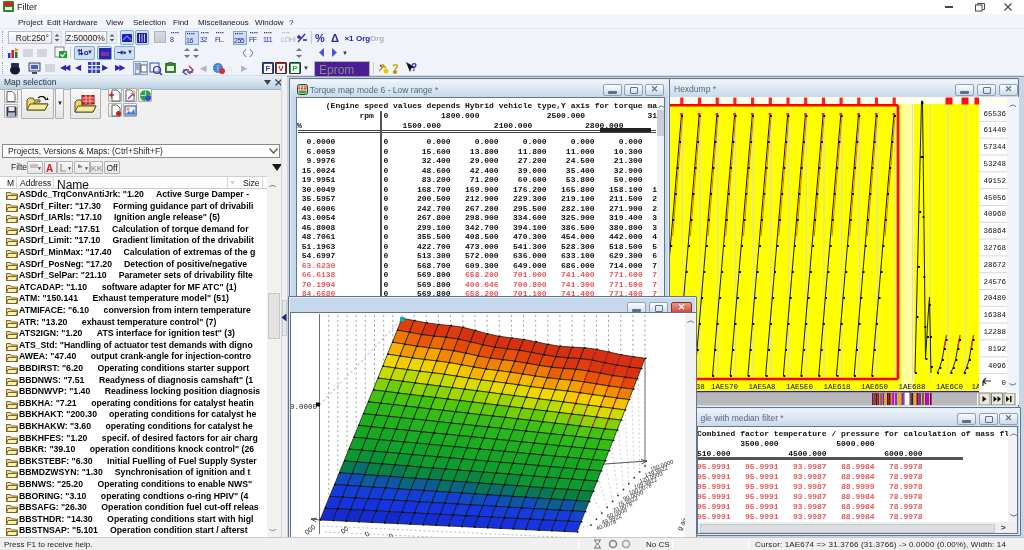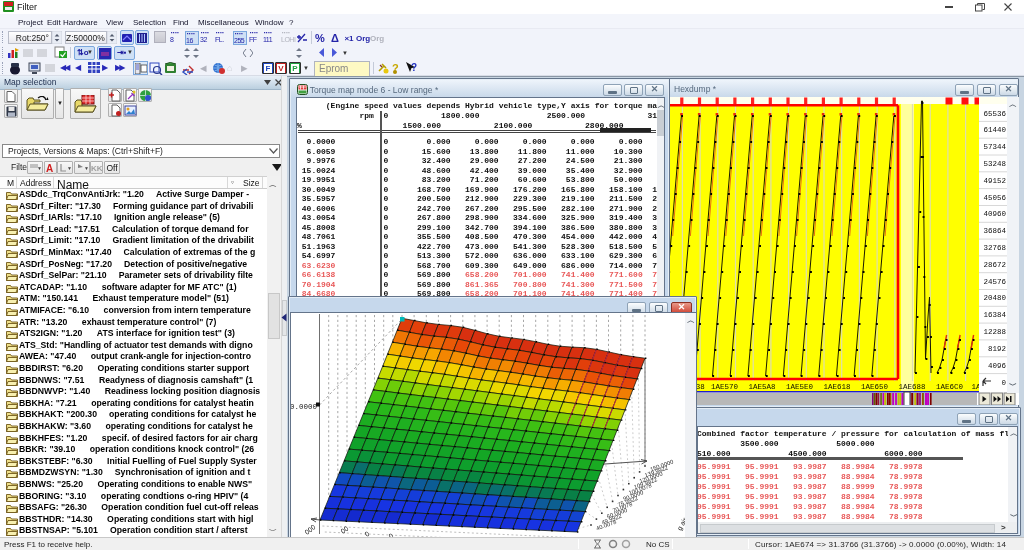--- a/index.html
+++ b/index.html
@@ -228,21 +228,21 @@
       <circle cx="6" cy="6" r="5" fill="#3070d0"></circle>
       <path d="M1 6 h10 M6 1 v10 M2.5 3 a6 6 0 0 0 7 0 M2.5 9 a6 6 0 0 1 7 0" stroke="#90c0f0" stroke-width="0.8" fill="none"></path>
       <circle cx="10" cy="9" r="3" fill="#d03030"></circle>
     </svg>
     <div class="abs" style="left:227px;top:63px;width:12px;height:11px;font-size:9px;color:#c8cad2">⌂</div>
     <div class="abs" style="left:241px;top:63px;width:10px;height:11px;font-size:8.5px;color:#b0b2bc">▶</div>
     <div class="abs" style="left:262px;top:62px;width:12px;height:12px;background:#2048c0;border:1px solid #303030;color:#fff;font-size:8px;font-weight:bold;text-align:center;padding-top:1px;border-radius:1px"><span style="background:#fff;color:#2048c0;padding:0 1.5px">F</span></div>
     <div class="abs" style="left:275px;top:62px;width:12px;height:12px;background:#c02020;border:1px solid #303030;color:#fff;font-size:8px;font-weight:bold;text-align:center;padding-top:1px;border-radius:1px"><span style="background:#fff;color:#c02020;padding:0 1.5px">V</span></div>
     <div class="abs" style="left:289px;top:62px;width:12px;height:12px;background:#20a040;border:1px solid #303030;color:#fff;font-size:8px;font-weight:bold;text-align:center;padding-top:1px;border-radius:1px"><span style="background:#fff;color:#20a040;padding:0 1.5px">P</span></div>
     <div class="abs" style="left:303px;top:65px;width:8px;height:6px;font-size:6px;color:#333">▼</div>
-    <div class="abs" style="left:314px;top:61px;width:56px;height:20px;background:#fef9c3;border:1px solid #b0b4c0;font-size:10px;color:#888;padding:1px 0 0 4px">Eprom</div>
+    <div class="abs" style="left:314px;top:61px;width:56px;height:20px;background:#4c1d95;border:1px solid #b0b4c0;font-size:12px;color:#888;padding:1px 0 0 4px">Eprom</div>
     <div class="vsep" style="left:373px;top:62px;height:12px"></div>
     <svg class="abs" style="left:377px;top:62px" width="13" height="13">
       <path d="M2 9 l5 -5 m-2 -2 l4 4" stroke="#b8a000" stroke-width="1.6"></path>
       <circle cx="9" cy="9" r="2.5" fill="#e8c810"></circle>
       <path d="M3 3 l2 2" stroke="#803030" stroke-width="1.2"></path>
     </svg>
     <svg class="abs" style="left:392px;top:61px" width="11" height="14">
       <text x="0" y="11" font-size="11" font-weight="bold" fill="#c8a800">?</text>
       <circle cx="3" cy="11" r="2" fill="#b09000"></circle>
     </svg>
@@ -669,29 +669,30 @@
  30.0049          0      168.700   169.900   176.200   165.800   158.100  1
  35.5957          0      200.500   212.900   229.300   219.100   211.500  2
  40.6006          0      242.700   267.200   295.500   282.100   271.900  2
  43.0054          0      267.800   298.900   334.600   325.900   319.400  3
  45.8008          0      299.100   342.700   394.100   386.500   380.800  3
  48.7061          0      355.500   408.500   470.300   454.000   442.000  4
  51.1963          0      422.700   473.000   541.300   528.300   518.500  5
  54.6997          0      513.300   572.000   636.000   633.100   629.300  6
 <span class="red"> 63.6230</span>          0      568.700   609.300   649.000   686.000   714.000  7
 <span class="red"> 66.6138</span>          0      569.800<span class="red">   658.200</span><span class="red">   701.000</span><span class="red">   741.400</span><span class="red">   771.600</span><span class="red">  7</span>
-<span class="red"> 70.1904</span>          0      569.800<span class="red">   861.365</span><span class="red">   700.800</span><span class="red">   741.300</span><span class="red">   771.500</span><span class="red">  7</span>
+<span class="red"> 70.1904</span>          0      569.800<span class="red">   400.046</span><span class="red">   700.800</span><span class="red">   741.300</span><span class="red">   771.500</span><span class="red">  7</span>
 <span class="red"> 84.6680</span>          0      569.800<span class="red">   658.200</span><span class="red">   701.100</span><span class="red">   741.400</span><span class="red">   771.400</span><span class="red">  7</span>
 <span class="red"> 94.0552</span>          0      569.800<span class="red">   658.200</span><span class="red">   701.100</span><span class="red">   741.400</span><span class="red">   771.600</span><span class="red">  7</span></pre>
         <div class="abs" style="left:360px;top:0px;width:9px;height:218px;background:#f0f2f5"></div>
         <div class="abs" style="left:361px;top:2px;width:9px;height:8px;font-size:8px;color:#505a64;font-weight:bold">︿</div>
         <div class="abs" style="left:360.5px;top:12px;width:8px;height:26px;background:#c9ced4"></div>
       </div>
     </div>
     <div class="win" style="left:692.5px;top:407px;width:328px;height:129px;z-index:30">
+      <div class="wtitle">gle with median filter *</div>
       <div class="wbtn" style="left:263.5px;top:5px">
         <i></i>
       </div>
       <div class="wbtn" style="left:285.5px;top:5px">
         <b></b>
       </div>
       <div class="wbtn" style="left:305.5px;top:5px;">
         <em>✕</em>
       </div>
       <div class="wcontent" style="left:3.5px;top:17.5px;width:321px;height:108px;overflow:hidden">

